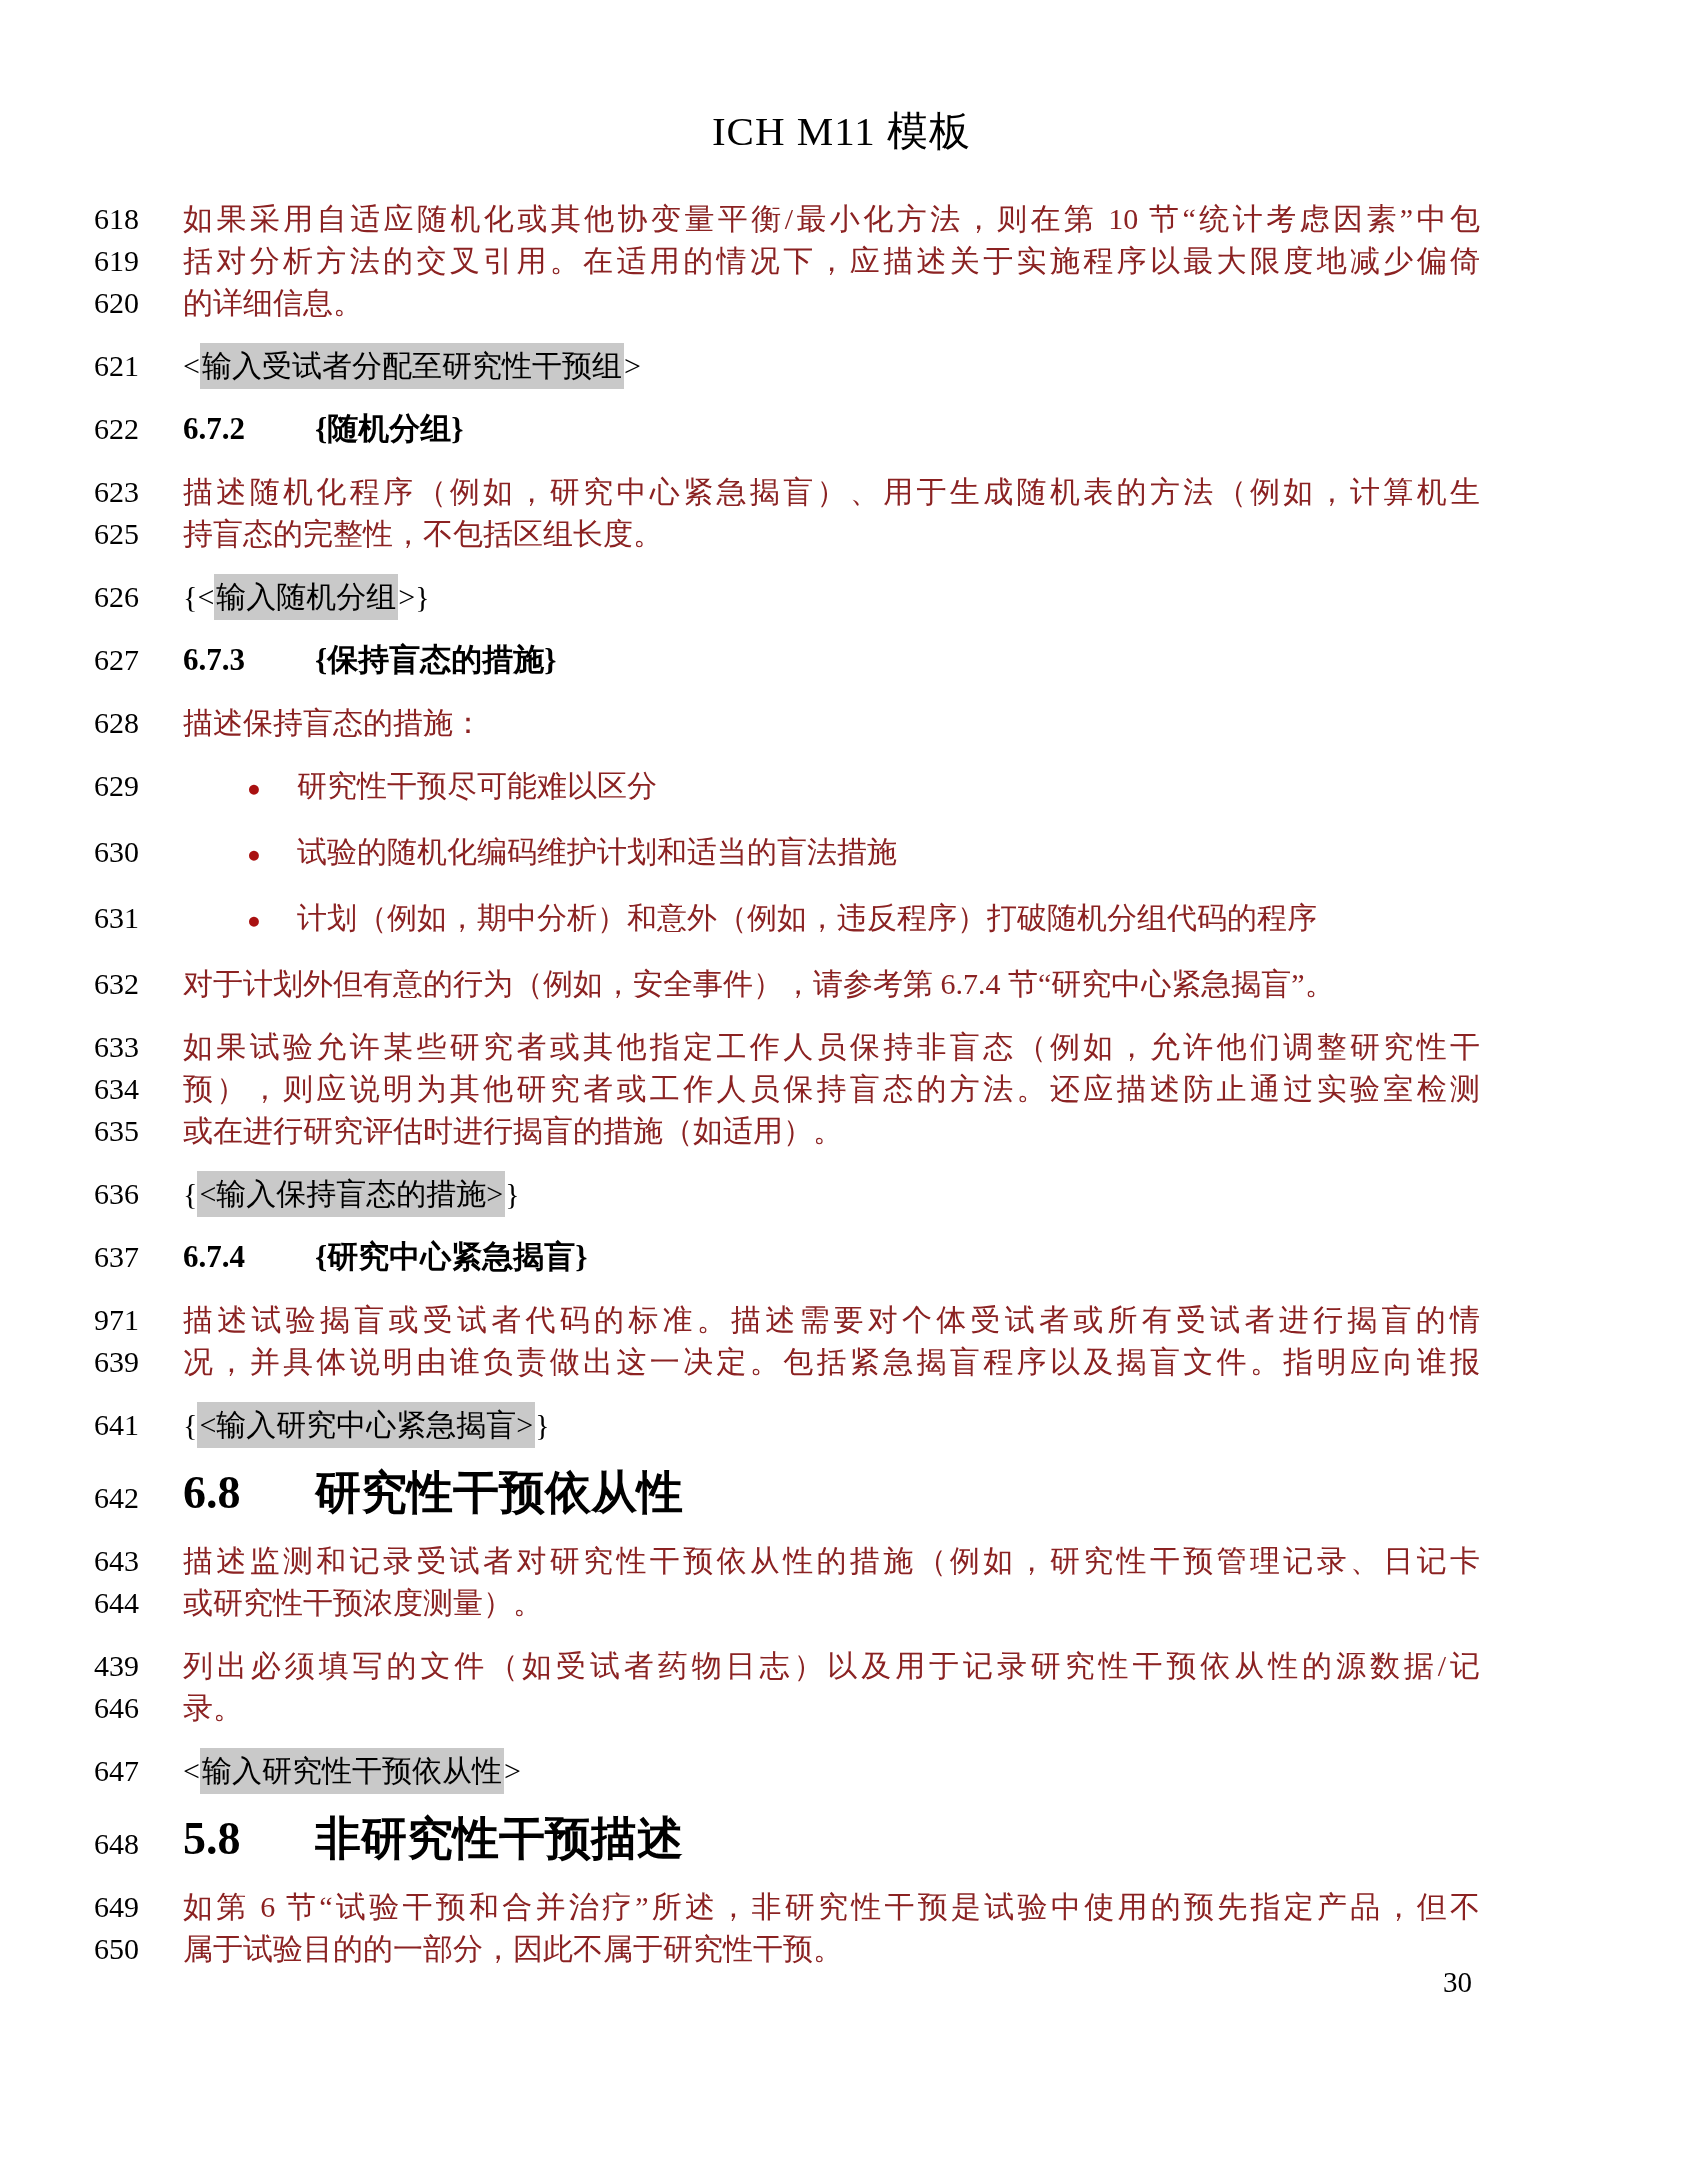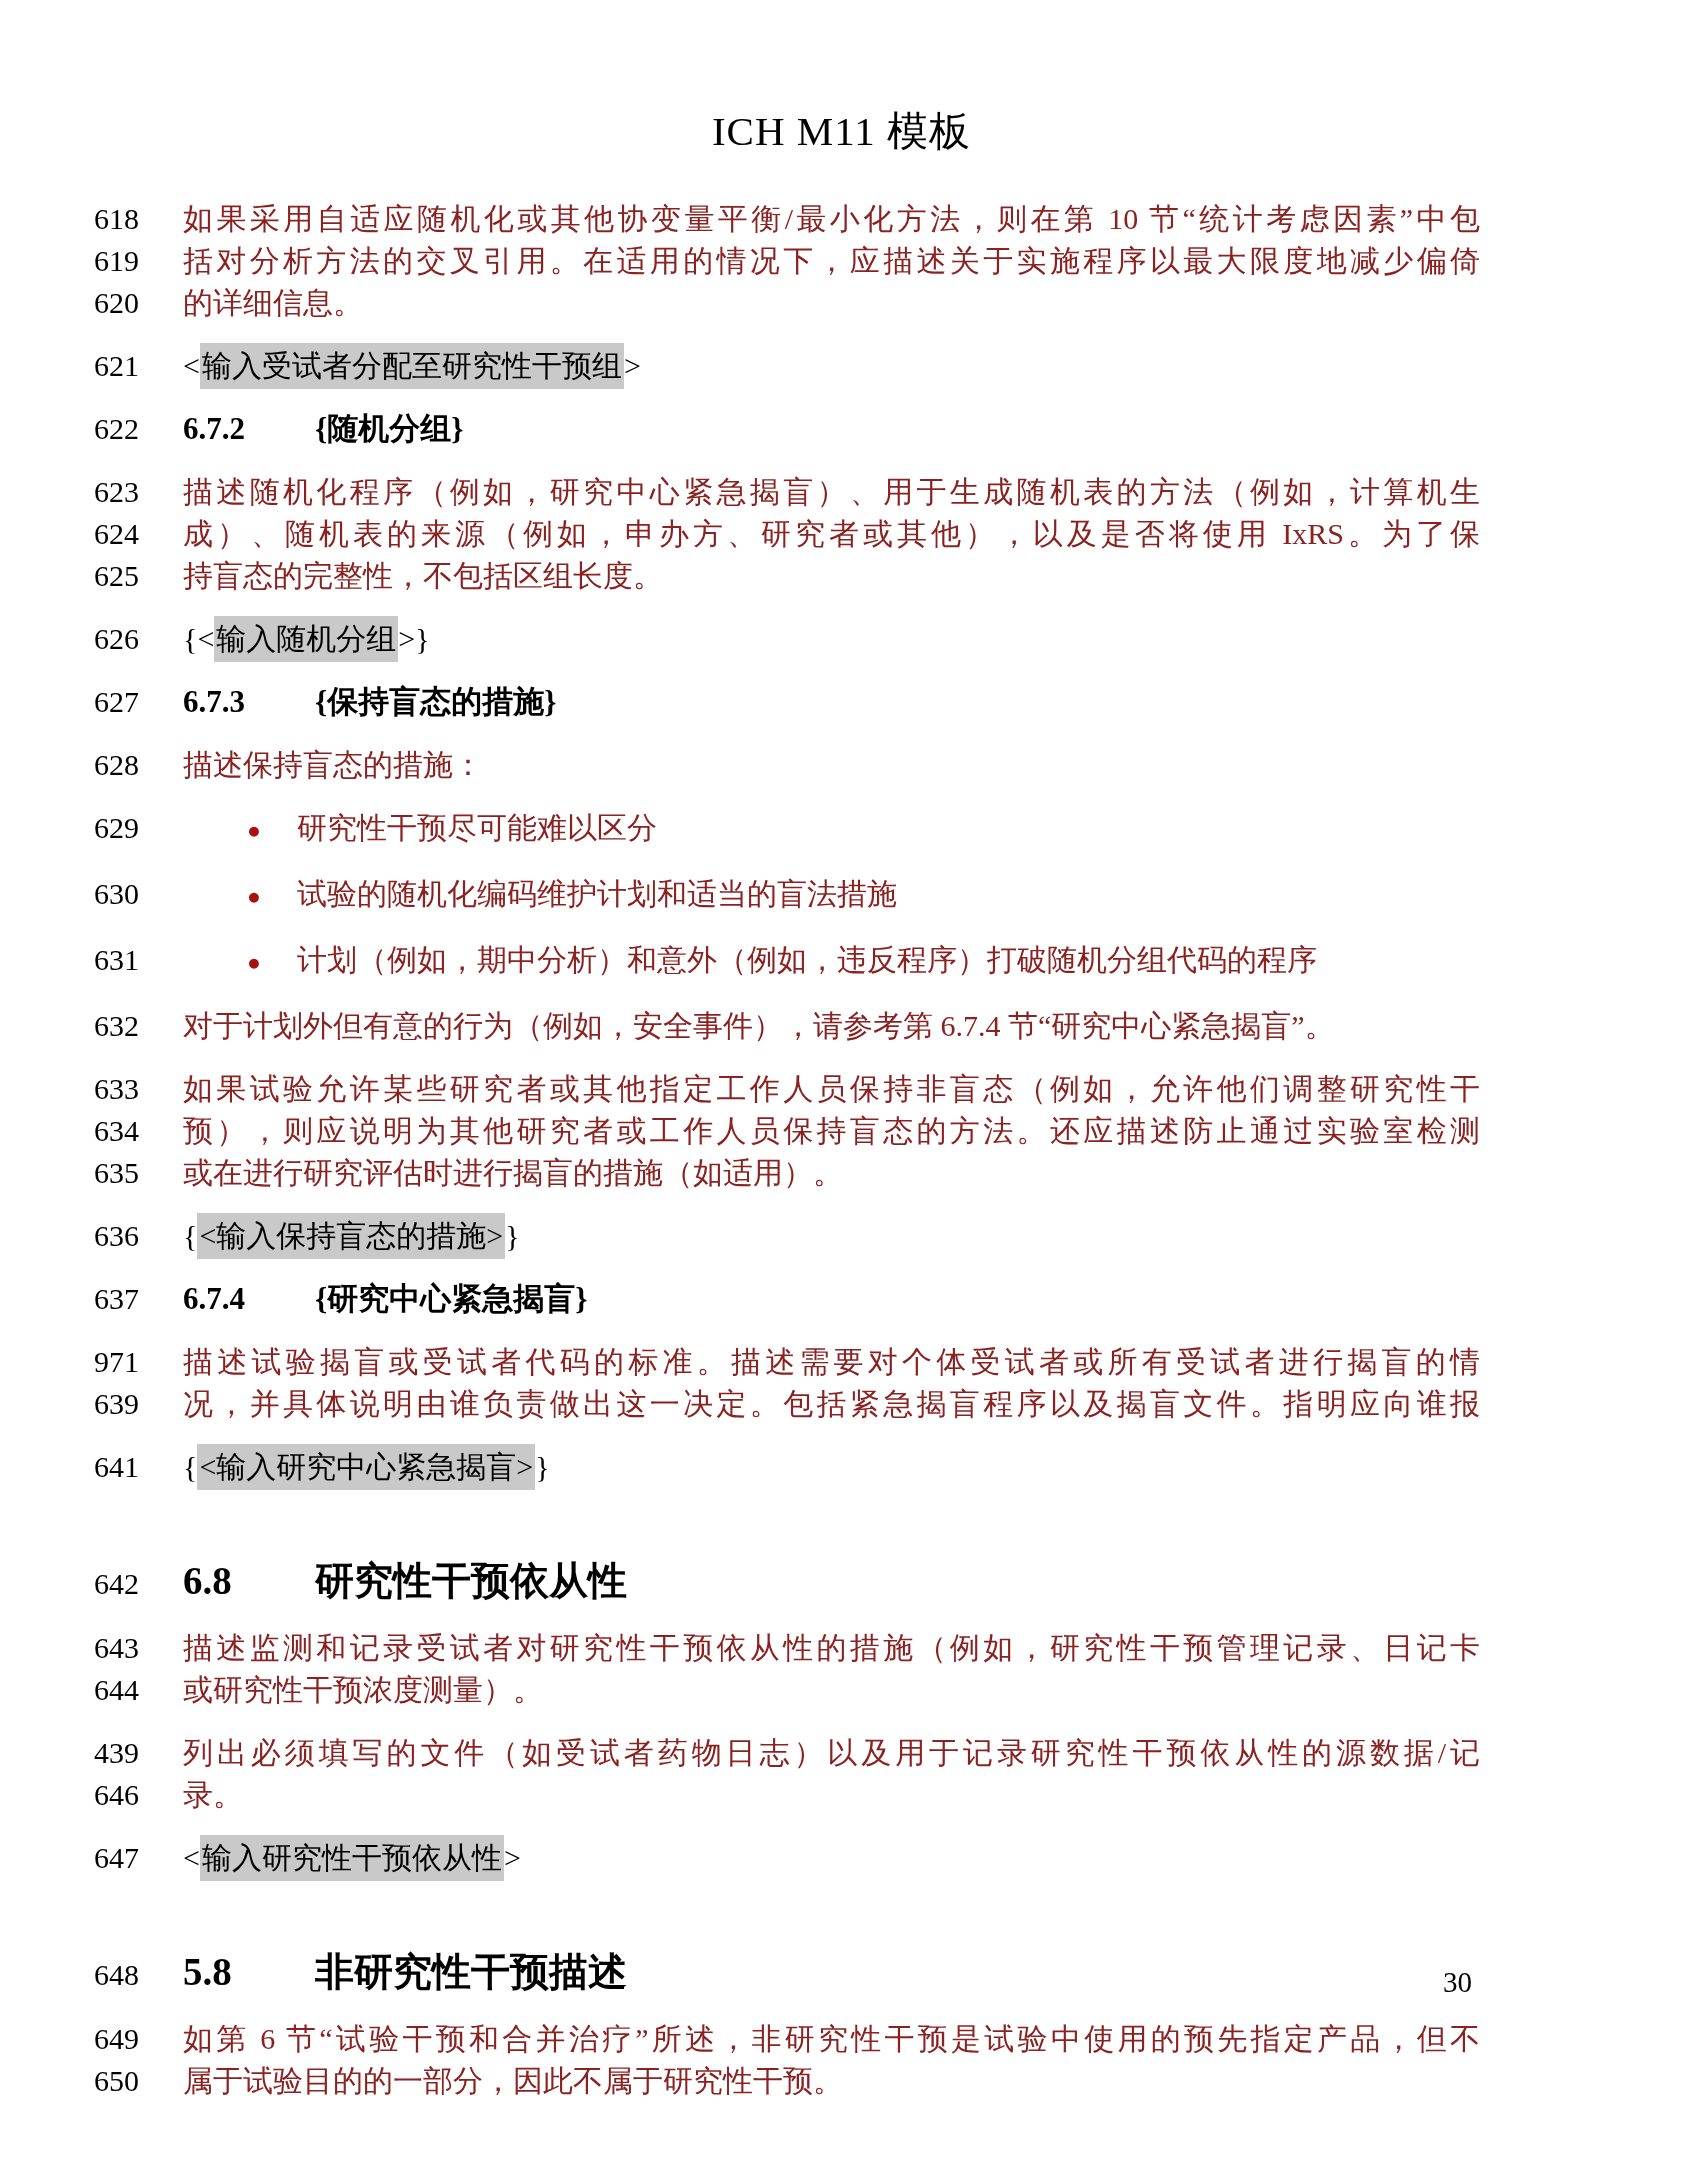--- a/index.html
+++ b/index.html
@@ -36,21 +36,21 @@
     flex: 1; min-width: 0;
     font-size: 30px; line-height: 42px;
     color: var(--body-color, #8B2222);
   }
   .fill {
     text-align: justify;
     text-align-last: justify;
     text-justify: inter-character;
   }
   .h3 .txt { color: var(--heading-color, #000); font-weight: bold; font-size: 31px; }
-  .h2 .txt { color: var(--heading-color, #000); font-weight: bold; font-size: 39px; line-height: 51px; margin-top: 46px; }
+  .h2 .txt { color: var(--heading-color, #000); font-weight: bold; font-size: 46px; line-height: 51px; }
   .h-num { display: inline-block; min-width: 132px; }
   .bullet-txt { padding-left: 64px; }
   .dot {
     display: inline-block; width: 50px;
     color: var(--bullet-color, #A91111);
     font-size: 23px;
   }
   .ph-bracket { color: #000; }
   .hl {
     background: var(--highlight-bg, #C9C9C9);
@@ -95,24 +95,20 @@
           <span class="num">622</span>
           <span class="txt"><span class="h-num">6.7.2</span><span class="h-title">{随机分组}</span></span>
         </div>
       </div>
       <div class="block">
         <div class="row">
           <span class="num">623</span>
           <span class="txt fill">描述随机化程序（例如，研究中心紧急揭盲）、用于生成随机表的方法（例如，计算机生</span>
         </div>
         <div class="row">
-          <span class="num">624</span>
-          <span class="txt fill">成）、随机表的来源（例如，申办方、研究者或其他），以及是否将使用 IxRS。为了保</span>
-        </div>
-        <div class="row">
           <span class="num">625</span>
           <span class="txt">持盲态的完整性，不包括区组长度。</span>
         </div>
       </div>
       <div class="block">
         <div class="row">
           <span class="num">626</span>
           <span class="txt"><span class="ph-bracket">{&lt;</span><span class="hl">输入随机分组</span><span class="ph-bracket">&gt;}</span></span>
         </div>
       </div>

